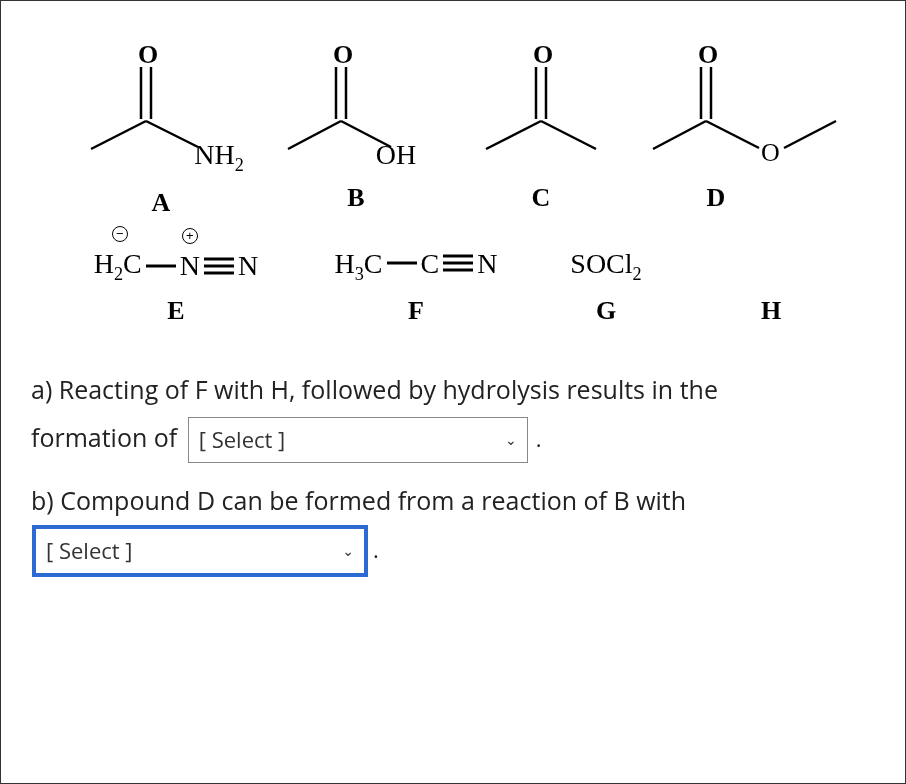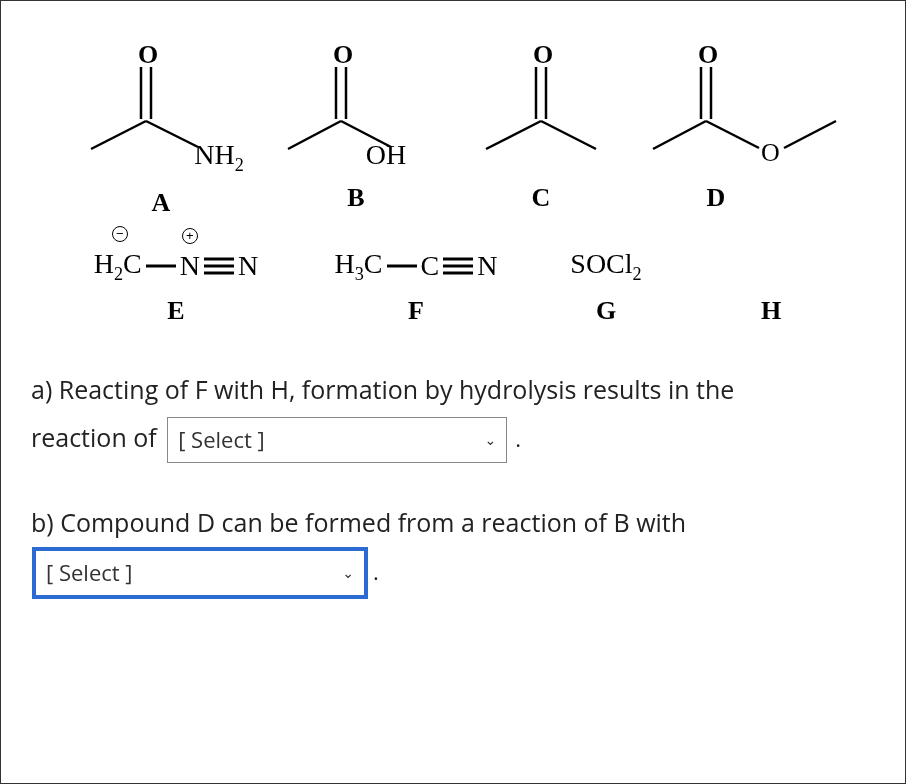--- a/index.html
+++ b/index.html
@@ -129,21 +129,21 @@
     </div>
 
     <div class="compound" style="width:170px;">
       <svg width="160" height="120" viewBox="0 0 160 120">
         <line x1="65" y1="80" x2="12" y2="108" stroke="#000" stroke-width="2.5"></line>
         <line x1="65" y1="80" x2="115" y2="106" stroke="#000" stroke-width="2.5"></line>
         <line x1="60" y1="78" x2="60" y2="26" stroke="#000" stroke-width="2.5"></line>
         <line x1="70" y1="78" x2="70" y2="26" stroke="#000" stroke-width="2.5"></line>
         <text x="57" y="22" font-family="Times New Roman" font-size="26" font-weight="bold">O</text>
       </svg>
-      <div class="chem-text" style="position:relative; left:30px; top:-22px;">
+      <div class="chem-text" style="position:relative; left:40px; top:-22px;">
         OH
       </div>
       <div class="label" style="margin-top:-10px;">B</div>
     </div>
 
     <div class="compound" style="width:160px;">
       <svg width="150" height="150" viewBox="0 0 150 150">
         <line x1="75" y1="80" x2="20" y2="108" stroke="#000" stroke-width="2.5"></line>
         <line x1="75" y1="80" x2="130" y2="108" stroke="#000" stroke-width="2.5"></line>
         <line x1="70" y1="78" x2="70" y2="26" stroke="#000" stroke-width="2.5"></line>
@@ -190,21 +190,21 @@
           <line x1="4" y1="8" x2="34" y2="8" stroke="#000" stroke-width="3"></line>
           <line x1="4" y1="15" x2="34" y2="15" stroke="#000" stroke-width="3"></line>
           <line x1="4" y1="22" x2="34" y2="22" stroke="#000" stroke-width="3"></line>
         </svg>
         <span class="chem-text">N</span>
       </div>
       <div class="label">E</div>
     </div>
 
     <div class="block" style="width:210px;">
-      <div style="display:flex; align-items:center;">
+      <div style="display:flex; align-items:flex-start;">
         <span class="chem-text">H<span class="sub">3</span>C</span>
         <svg width="38" height="30">
             <line x1="4" y1="15" x2="34" y2="15" stroke="#000" stroke-width="3"></line>
           </svg>
         <span class="chem-text">C</span>
         <svg width="38" height="30">
           <line x1="4" y1="8" x2="34" y2="8" stroke="#000" stroke-width="3"></line>
           <line x1="4" y1="15" x2="34" y2="15" stroke="#000" stroke-width="3"></line>
           <line x1="4" y1="22" x2="34" y2="22" stroke="#000" stroke-width="3"></line>
         </svg>
@@ -218,29 +218,29 @@
       <div class="label">G</div>
     </div>
 
     <div class="block" style="width:160px;">
       <div class="label">H</div>
     </div>
 
   </div>
 
   <div class="question">
-    <span>a) Reacting of F with H, formation by hydrolysis results in the</span><br>
-    <span>reaction of</span>
+    <span>a) Reacting of F with H, followed by hydrolysis results in the</span><br>
+    <span>formation of</span>
     <span class="select-wrap" style="width:340px;">
       <span class="placeholder">[ Select ]</span>
       <span class="chev">⌄</span>
     </span><span class="period">.</span>
   </div>
 
-  <div class="question" style="margin-top:36px;">
+  <div class="question" style="margin-top:14px;">
     <span>b) Compound D can be formed from a reaction of B with</span><br>
     <span class="select-wrap focused" style="width:330px;">
       <span class="placeholder">[ Select ]</span>
       <span class="chev">⌄</span>
     </span><span class="period">.</span>
   </div>
 
 </div>
 
 </body></html>

